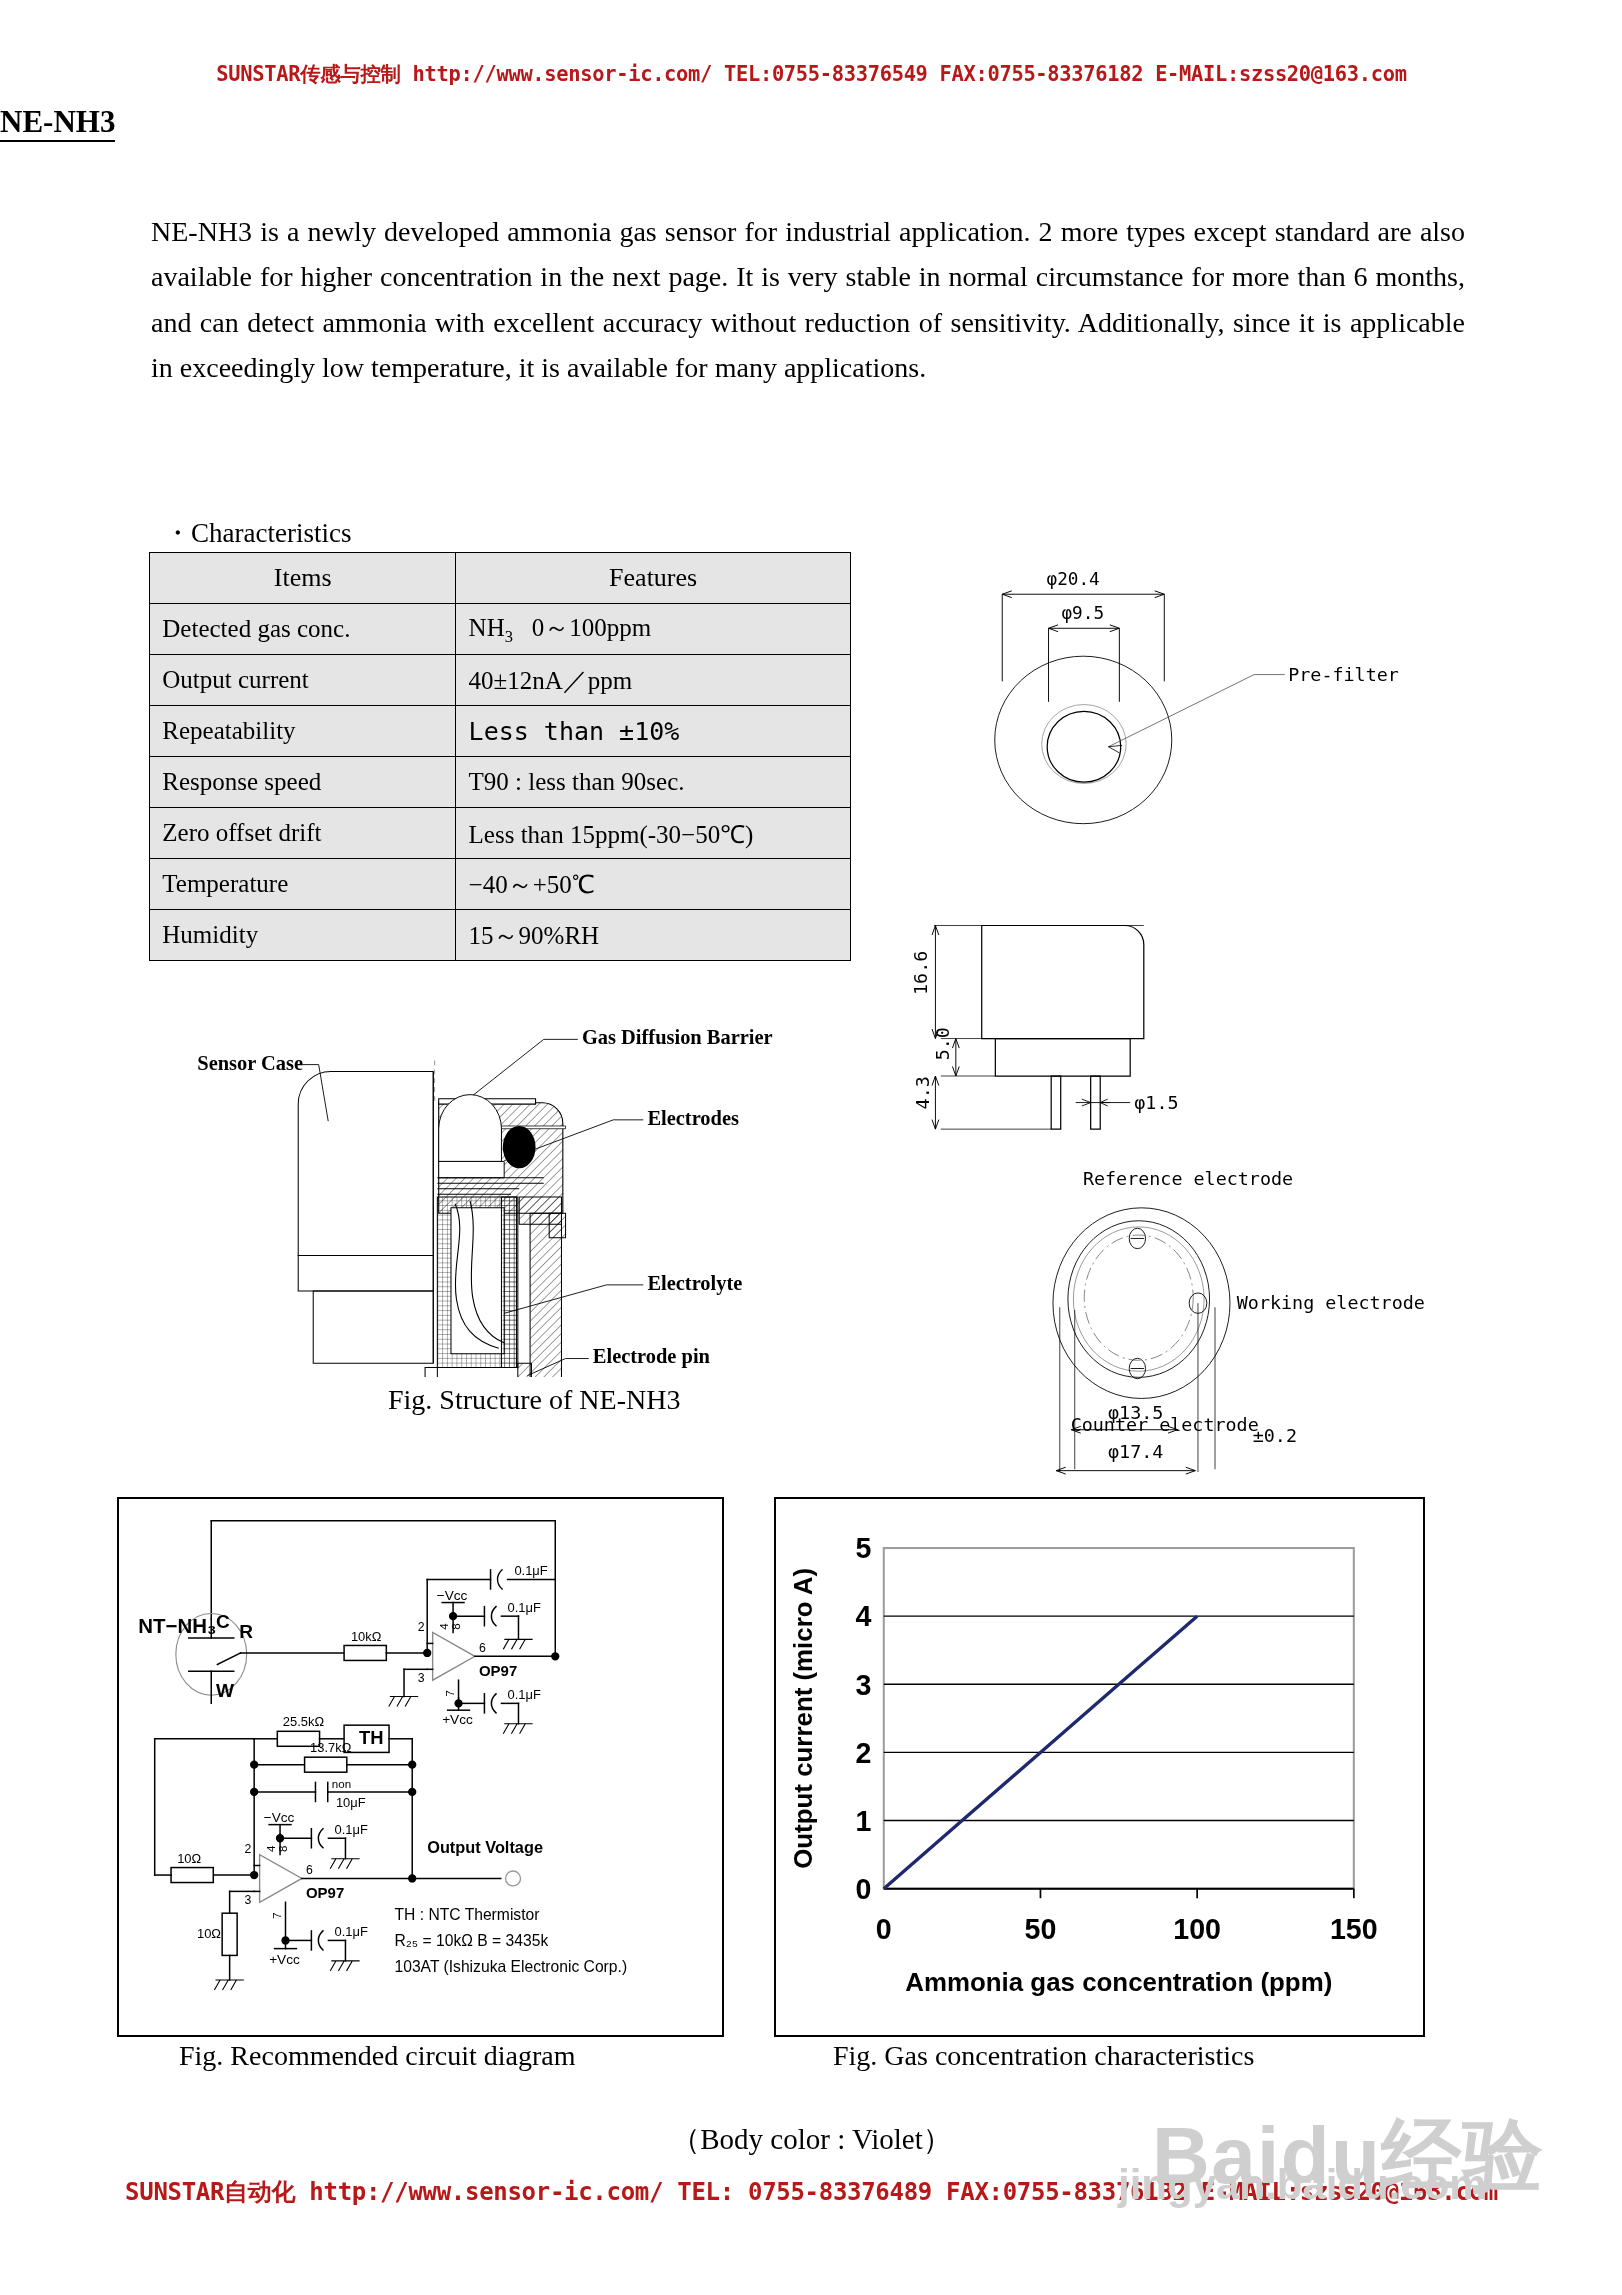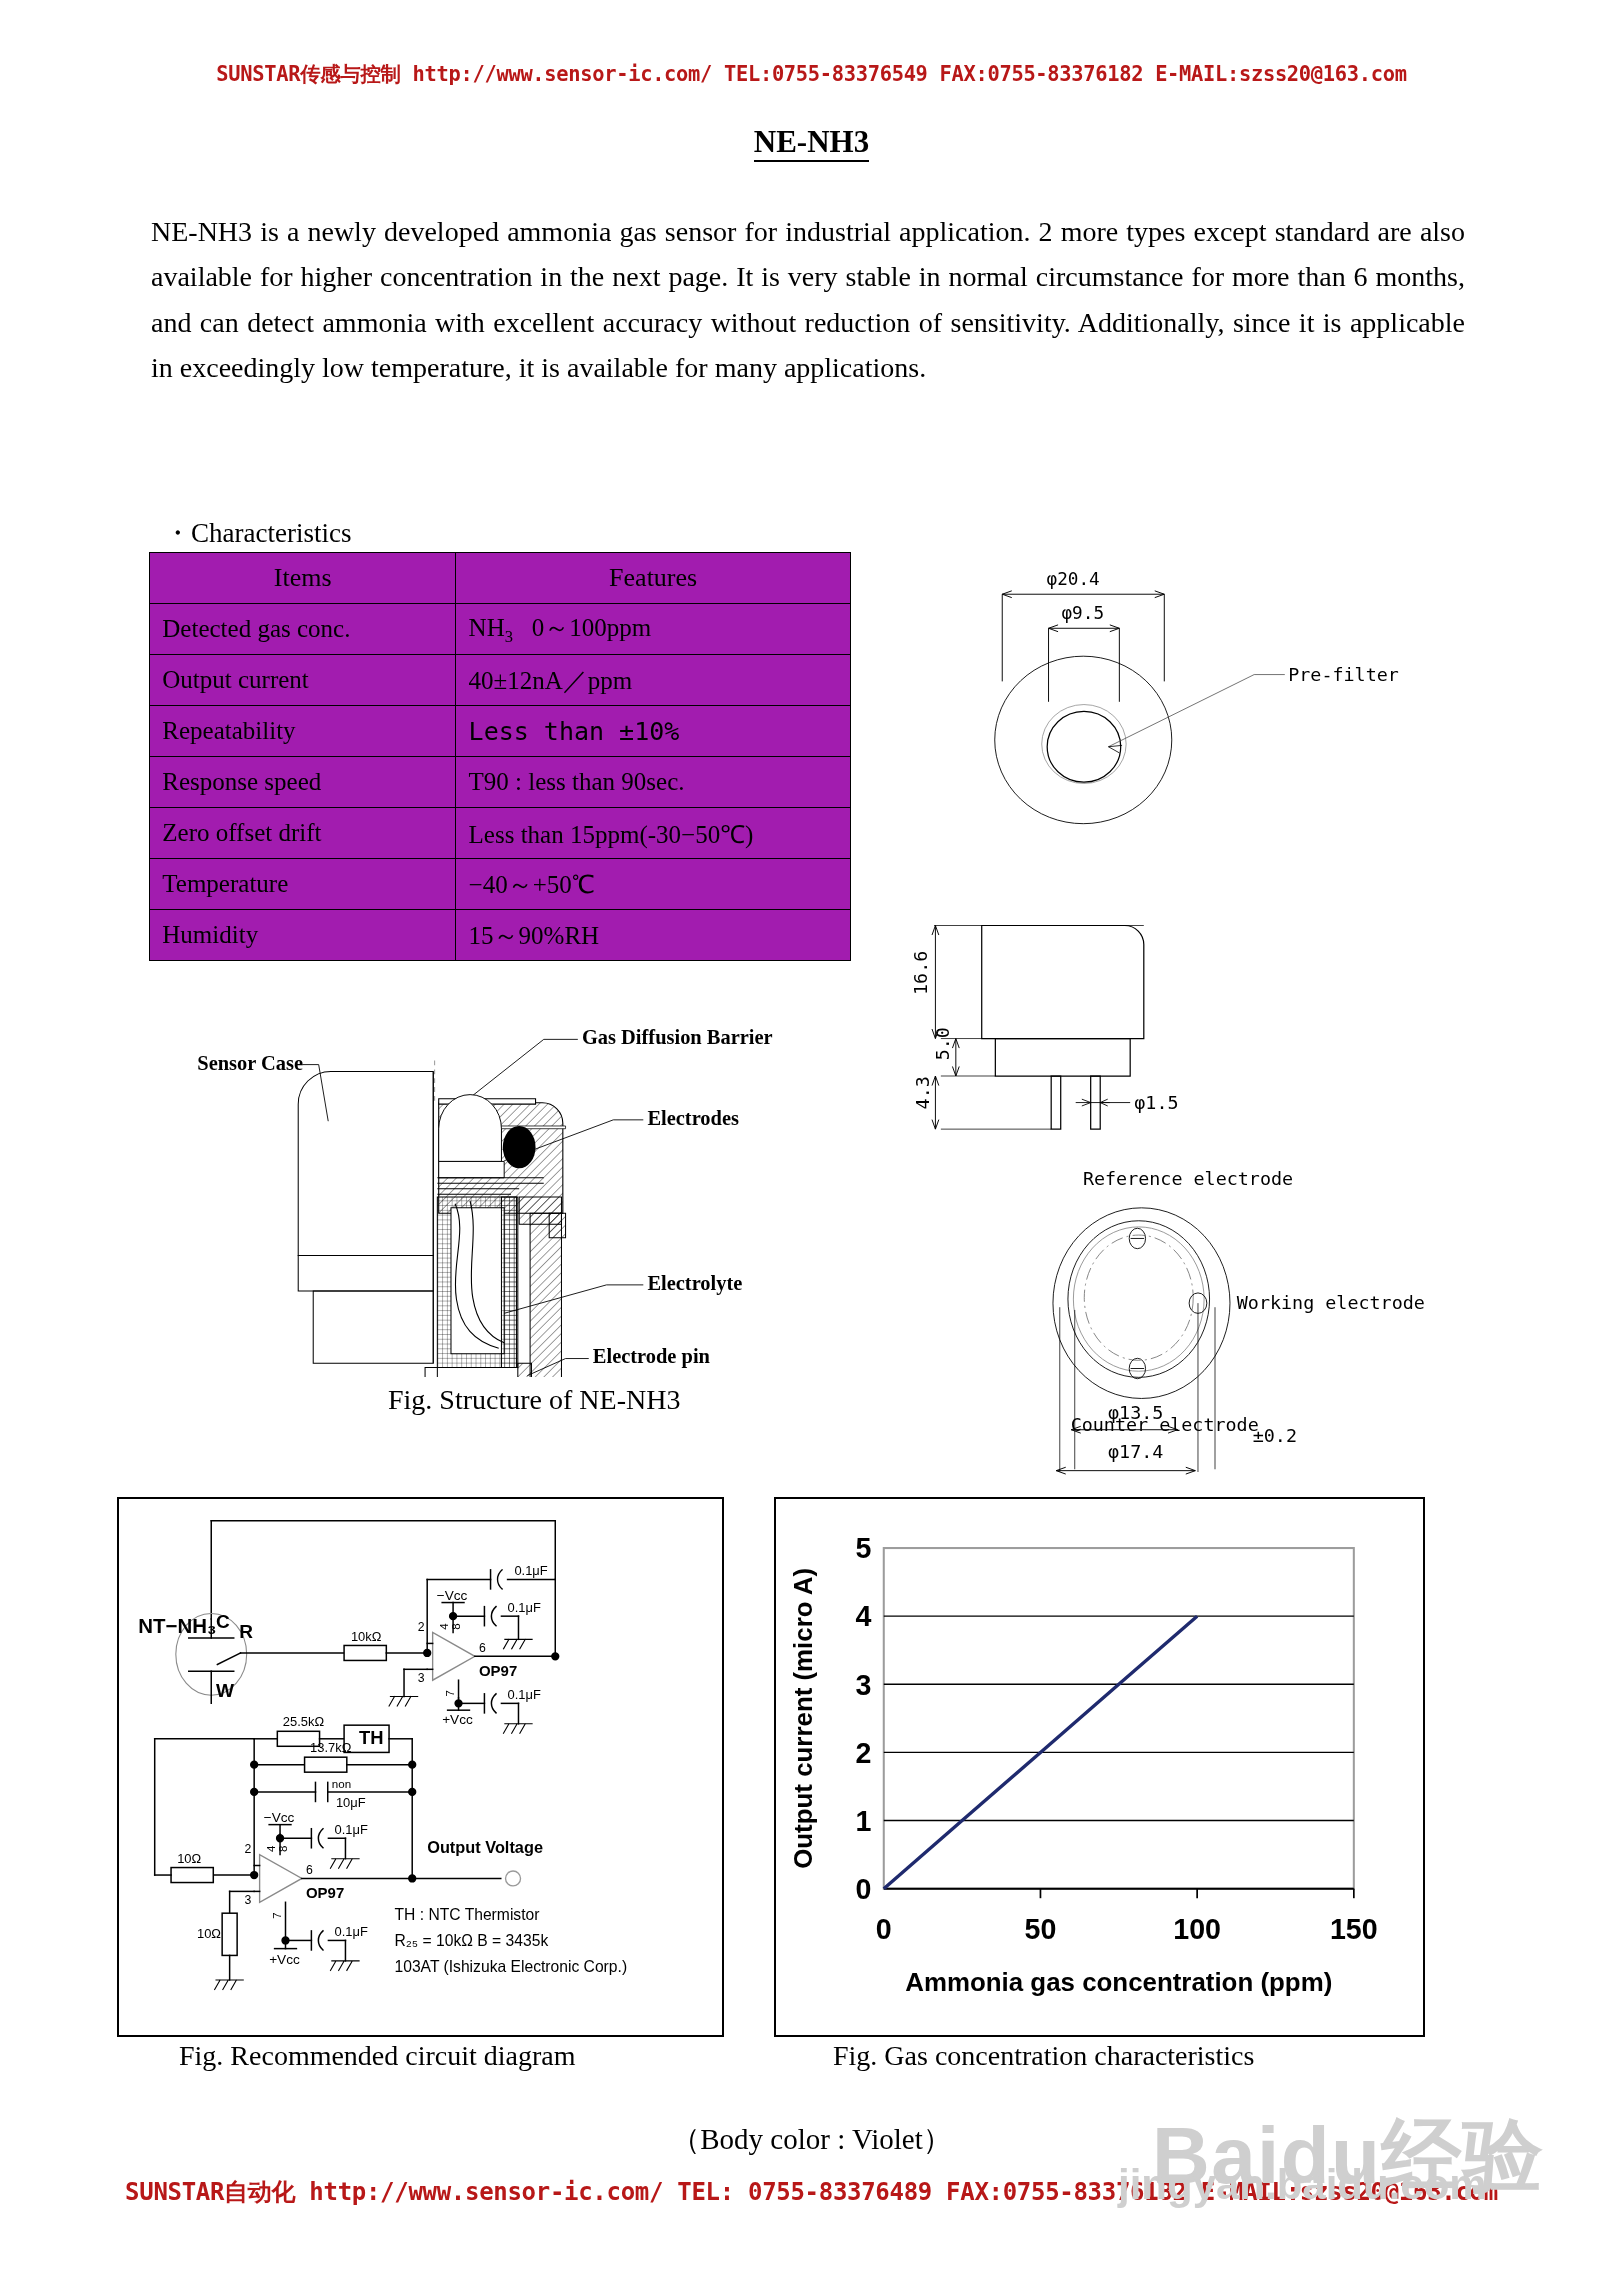--- a/index.html
+++ b/index.html
@@ -14,40 +14,40 @@
   .banner {
     position:absolute; left:0; width:100%; text-align:center;
     color:#b81818; font-family:"DejaVu Sans Mono", monospace;
     font-weight:bold; letter-spacing:-0.3px;
   }
   #hdr-banner { top:60px; font-size:20.4px; }
   #ftr-banner { top:2176px; font-size:24px; }
 
   
   #doc-title {
-    position:absolute; top:124px; left:0; width:100%; text-align:center;
+    position:absolute; top:104px; left:0; width:100%; text-align:left;
     font-size:31px; font-weight:bold;
   }
   #doc-title span { border-bottom:2.7px solid #000; padding-bottom:1.4px; }
 
   
   #intro {
     position:absolute; left:151px; top:209px; width:1314px;
     font-size:28px; line-height:1.62; text-align:justify;
     text-align-last:left;
   }
 
   
   #char-heading {
     position:absolute; left:164px; top:515px; font-size:27px;
   }
   #char-table {
     position:absolute; left:149px; top:552px;
     border-collapse:collapse; width:702px;
-    background:#a21caf;
+    background:#e5e5e5;
   }
   #char-table td, #char-table th {
     border:1.7px solid #000; height:50px; padding:0 0 0 12.3px;
     font-size:25px; font-weight:normal; text-align:left;
     white-space:nowrap;
   }
   #char-table .c-item { width:293px; }
   #char-table thead td { text-align:center; padding-left:0; font-size:26px; }
   .mono-cell { font-family:"DejaVu Sans Mono", monospace; font-size:22.5px; }
   sub { font-size:0.66em; }

